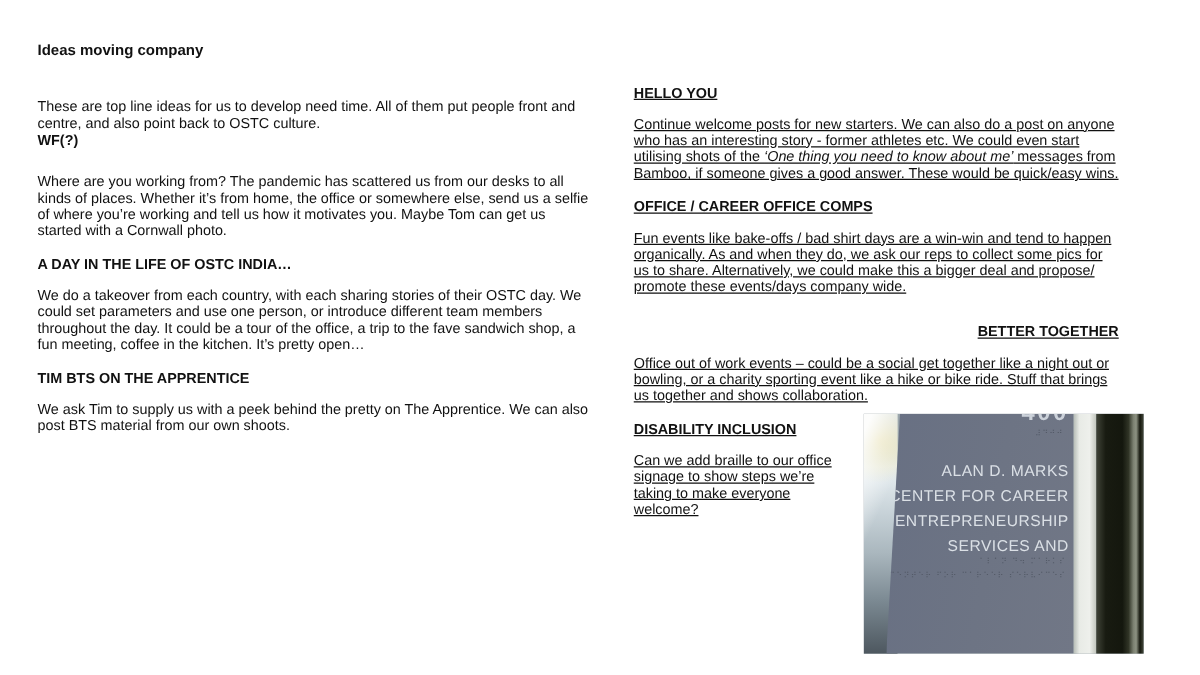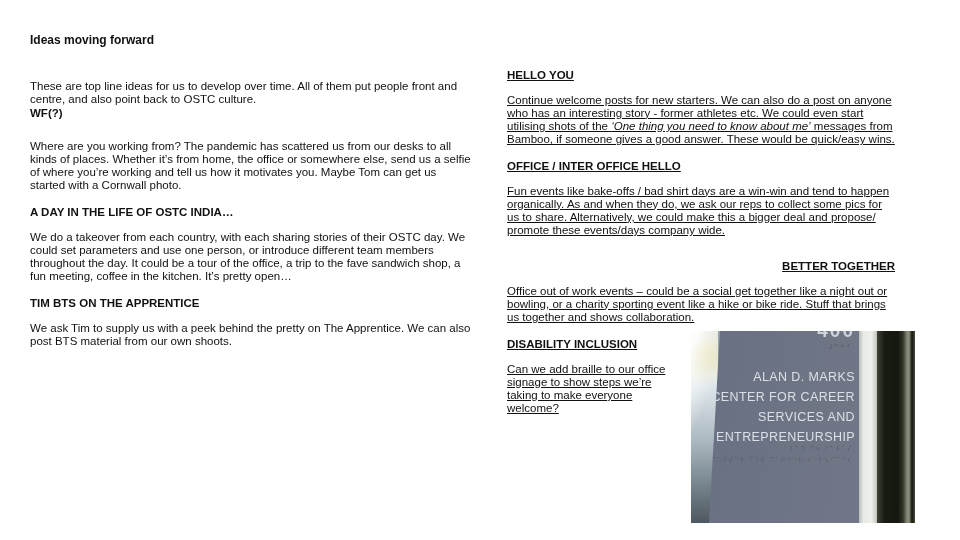--- a/index.html
+++ b/index.html
@@ -43,54 +43,54 @@
   .braille-2{position:absolute;top:125px;right:6px;}
   .strip-white{position:absolute;left:168px;top:0;width:18px;height:100%;
     background:linear-gradient(to right,#b7bdb7 0%,#e8ebe6 25%,#eef0ec 70%,#c1c5bc 100%);}
   .strip-dark{position:absolute;left:186px;top:0;width:38px;height:100%;
     background:linear-gradient(to right,#3f4337 0%,#181b11 20%,#14170e 55%,#303426 68%,
       #7b8070 78%,#8d9282 84%,#15170d 92%,#474b3e 100%);}
 </style>
 </head>
 <body>
 
-<div class="abs slide-title">Ideas moving forward</div>
+<div class="abs slide-title">Ideas moving company</div>
 
-<p class="abs lcol b" id="sec-intro">These are top line ideas for us to develop over time. All of them put people front and centre, and also point back to OSTC culture.</p>
+<p class="abs lcol b" id="sec-intro">These are top line ideas for us to develop need time. All of them put people front and centre, and also point back to OSTC culture.</p>
 
 <div class="abs lcol h" id="sec-wf-h">WF(?)</div>
 <p class="abs lcol b" id="sec-wf-b">Where are you working from? The pandemic has scattered us from our desks to all kinds of places. Whether it’s from home, the office or somewhere else, send us a selfie of where you’re working and tell us how it motivates you. Maybe Tom can get us started with a Cornwall photo.</p>
 
 <div class="abs lcol h" id="sec-aday-h">A DAY IN THE LIFE OF OSTC INDIA…</div>
 <p class="abs lcol b" id="sec-aday-b">We do a takeover from each country, with each sharing stories of their OSTC day. We could set parameters and use one person, or introduce different team members throughout the day. It could be a tour of the office, a trip to the fave sandwich shop, a fun meeting, coffee in the kitchen. It’s pretty open…</p>
 
 <div class="abs lcol h" id="sec-tim-h">TIM BTS ON THE APPRENTICE</div>
 <p class="abs lcol b" id="sec-tim-b">We ask Tim to supply us with a peek behind the pretty on The Apprentice. We can also post BTS material from our own shoots.</p>
 
 <div class="abs rcol h" id="sec-hello-h">HELLO YOU</div>
 <p class="abs rcol b" id="sec-hello-b"><span>Continue welcome posts for new starters. We can also do a post on anyone who has an interesting story - former athletes etc. We could even start utilising shots of the </span><span class="ital">‘One thing you need to know about me’</span><span> messages from Bamboo, if someone gives a good answer. These would be quick/easy wins.</span></p>
 
-<div class="abs rcol h" id="sec-office-h">OFFICE / INTER OFFICE HELLO</div>
+<div class="abs rcol h" id="sec-office-h">OFFICE / CAREER OFFICE COMPS</div>
 <p class="abs rcol b" id="sec-office-b">Fun events like bake-offs / bad shirt days are a win-win and tend to happen organically. As and when they do, we ask our reps to collect some pics for us to share. Alternatively, we could make this a bigger deal and propose/ promote these events/days company wide.</p>
 
 <div class="abs rcol h" id="sec-better-h">BETTER TOGETHER</div>
 <p class="abs rcol b" id="sec-better-b">Office out of work events – could be a social get together like a night out or bowling, or a charity sporting event like a hike or bike ride. Stuff that brings us together and shows collaboration.</p>
 
 <div class="abs rcol h" id="sec-dis-h">DISABILITY INCLUSION</div>
 <p class="abs rcol b" id="sec-dis-b">Can we add braille to our office signage to show steps we’re taking to make everyone welcome?</p>
 
 <div class="photo">
   <div class="glass"></div>
   <div class="sign">
     <div class="room-num">400</div>
     <div class="braille room-braille">⠼⠙⠚⠚</div>
     <div class="sign-text">
       <div>ALAN D. MARKS</div>
       <div>CENTER FOR CAREER</div>
+      <div>ENTREPRENEURSHIP</div>
       <div>SERVICES AND</div>
-      <div>ENTREPRENEURSHIP</div>
     </div>
     <div class="braille braille-1">⠁⠇⠁⠝ ⠙⠲ ⠍⠁⠗⠅⠎</div>
     <div class="braille braille-2">⠉⠑⠝⠞⠑⠗ ⠋⠕⠗ ⠉⠁⠗⠑⠑⠗ ⠎⠑⠗⠧⠊⠉⠑⠎</div>
   </div>
   <div class="strip-white"></div>
   <div class="strip-dark"></div>
 </div>
 
 </body></html>

